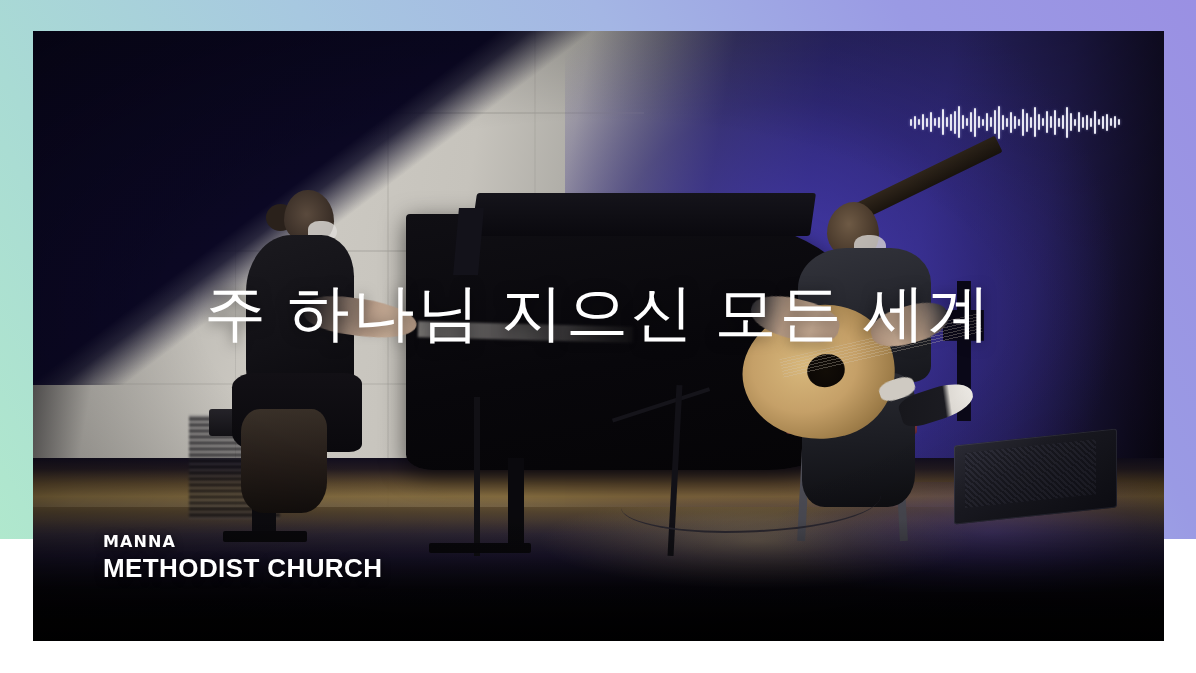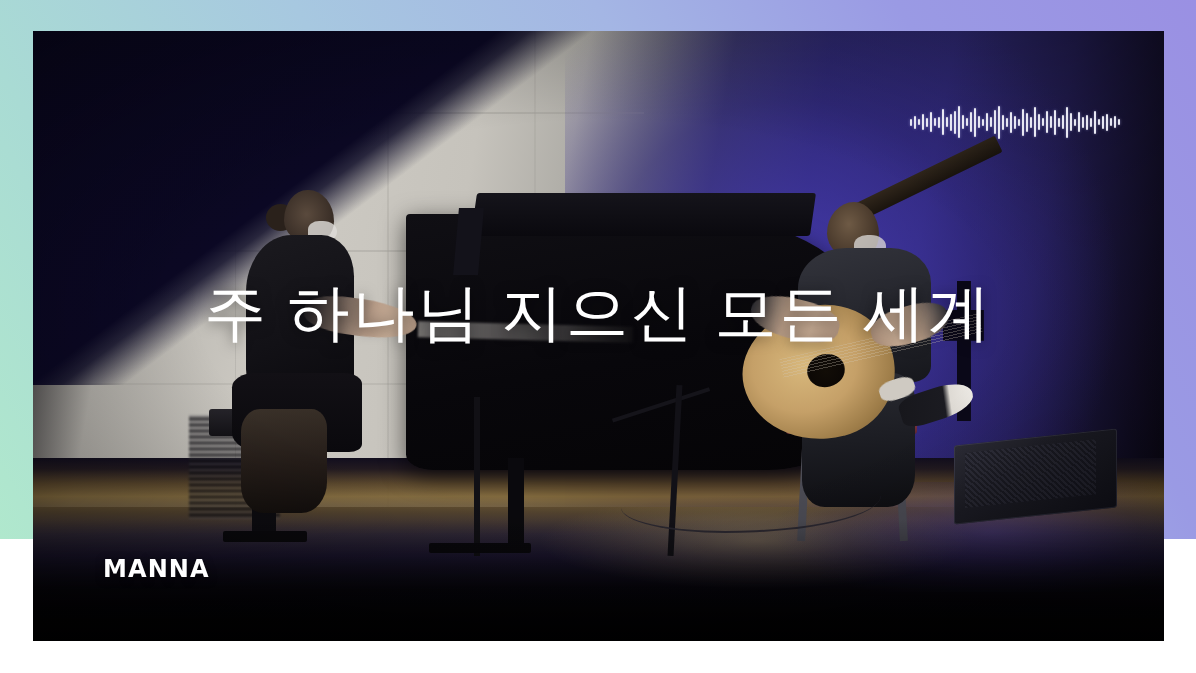--- a/index.html
+++ b/index.html
@@ -356,21 +356,21 @@
     position: absolute;
     left: 70px;
     bottom: 57px;
     color: #ffffff;
     text-shadow: 0 2px 8px rgba(0,0,0,.7);
   }
   #brand-line-1 {
     display: block;
     font-family: "DejaVu Sans", sans-serif;
     font-weight: 700;
-    font-size: 24px;
+    font-size: 16px;
     letter-spacing: 1.1px;
     line-height: 1.25;
   }
   #brand-line-2 {
     display: block;
     font-family: "Liberation Sans", sans-serif;
     font-weight: 700;
     font-size: 26px;
     letter-spacing: .4px;
     line-height: 1.25;
@@ -512,16 +512,17 @@
         <span class="wv-bar" style="height: 8px; background: rgb(232, 232, 242);"></span>
         <span class="wv-bar" style="height: 12px; background: rgb(232, 232, 242);"></span>
         <span class="wv-bar" style="height: 6px; background: rgb(232, 232, 242);"></span>
       </div>
 
     <div id="title">주 하나님 지으신 모든 세계</div>
 
 
     <div id="brand">
       <span id="brand-line-1">MANNA</span>
+      <span id="brand-line-2">METHODIST CHURCH</span>
     </div>
 
   </div>
 </div>
 
 </body></html>

